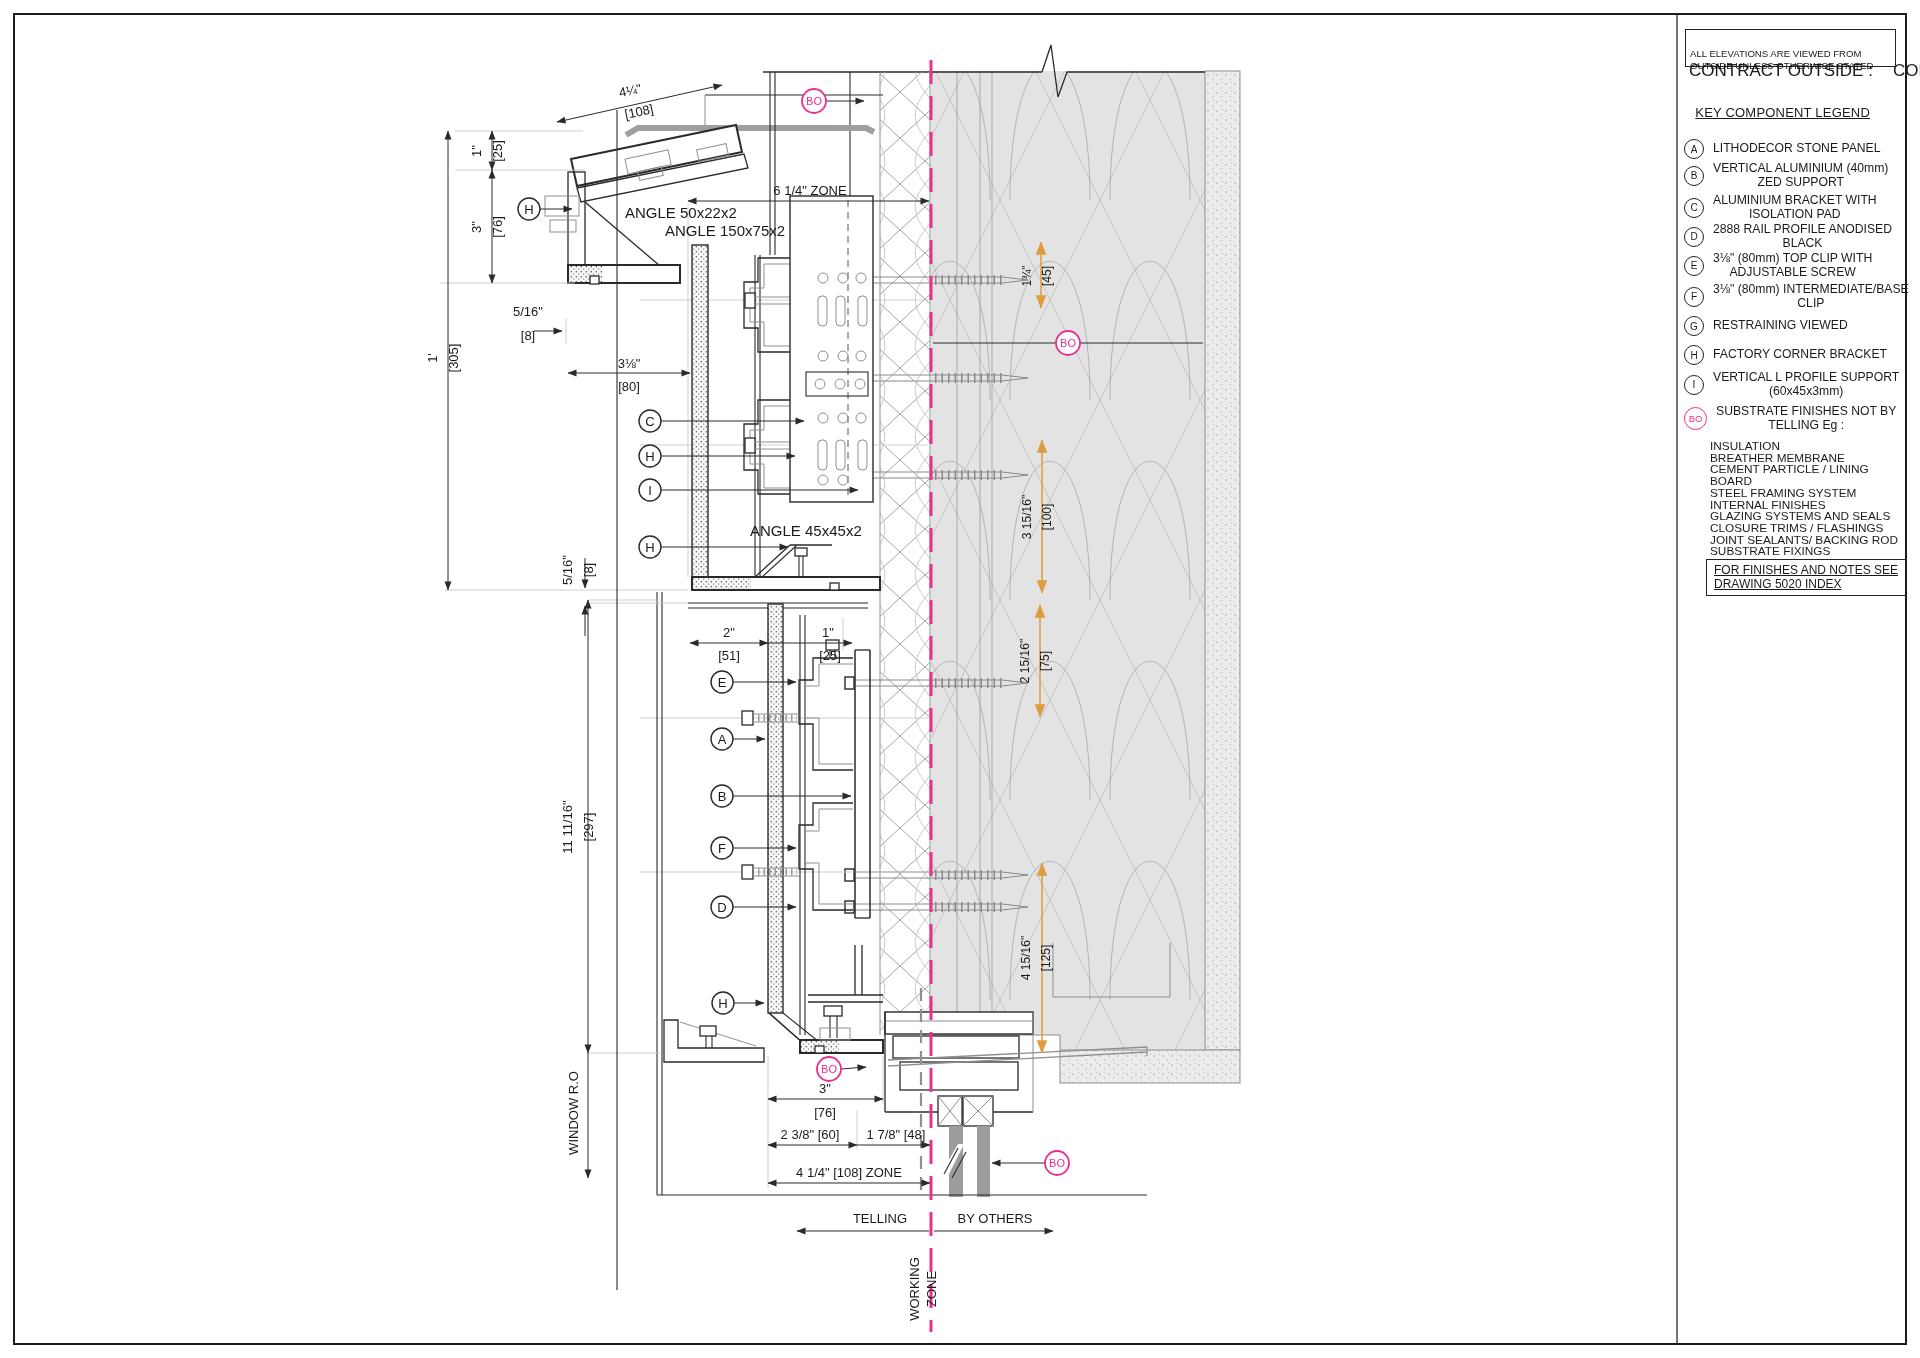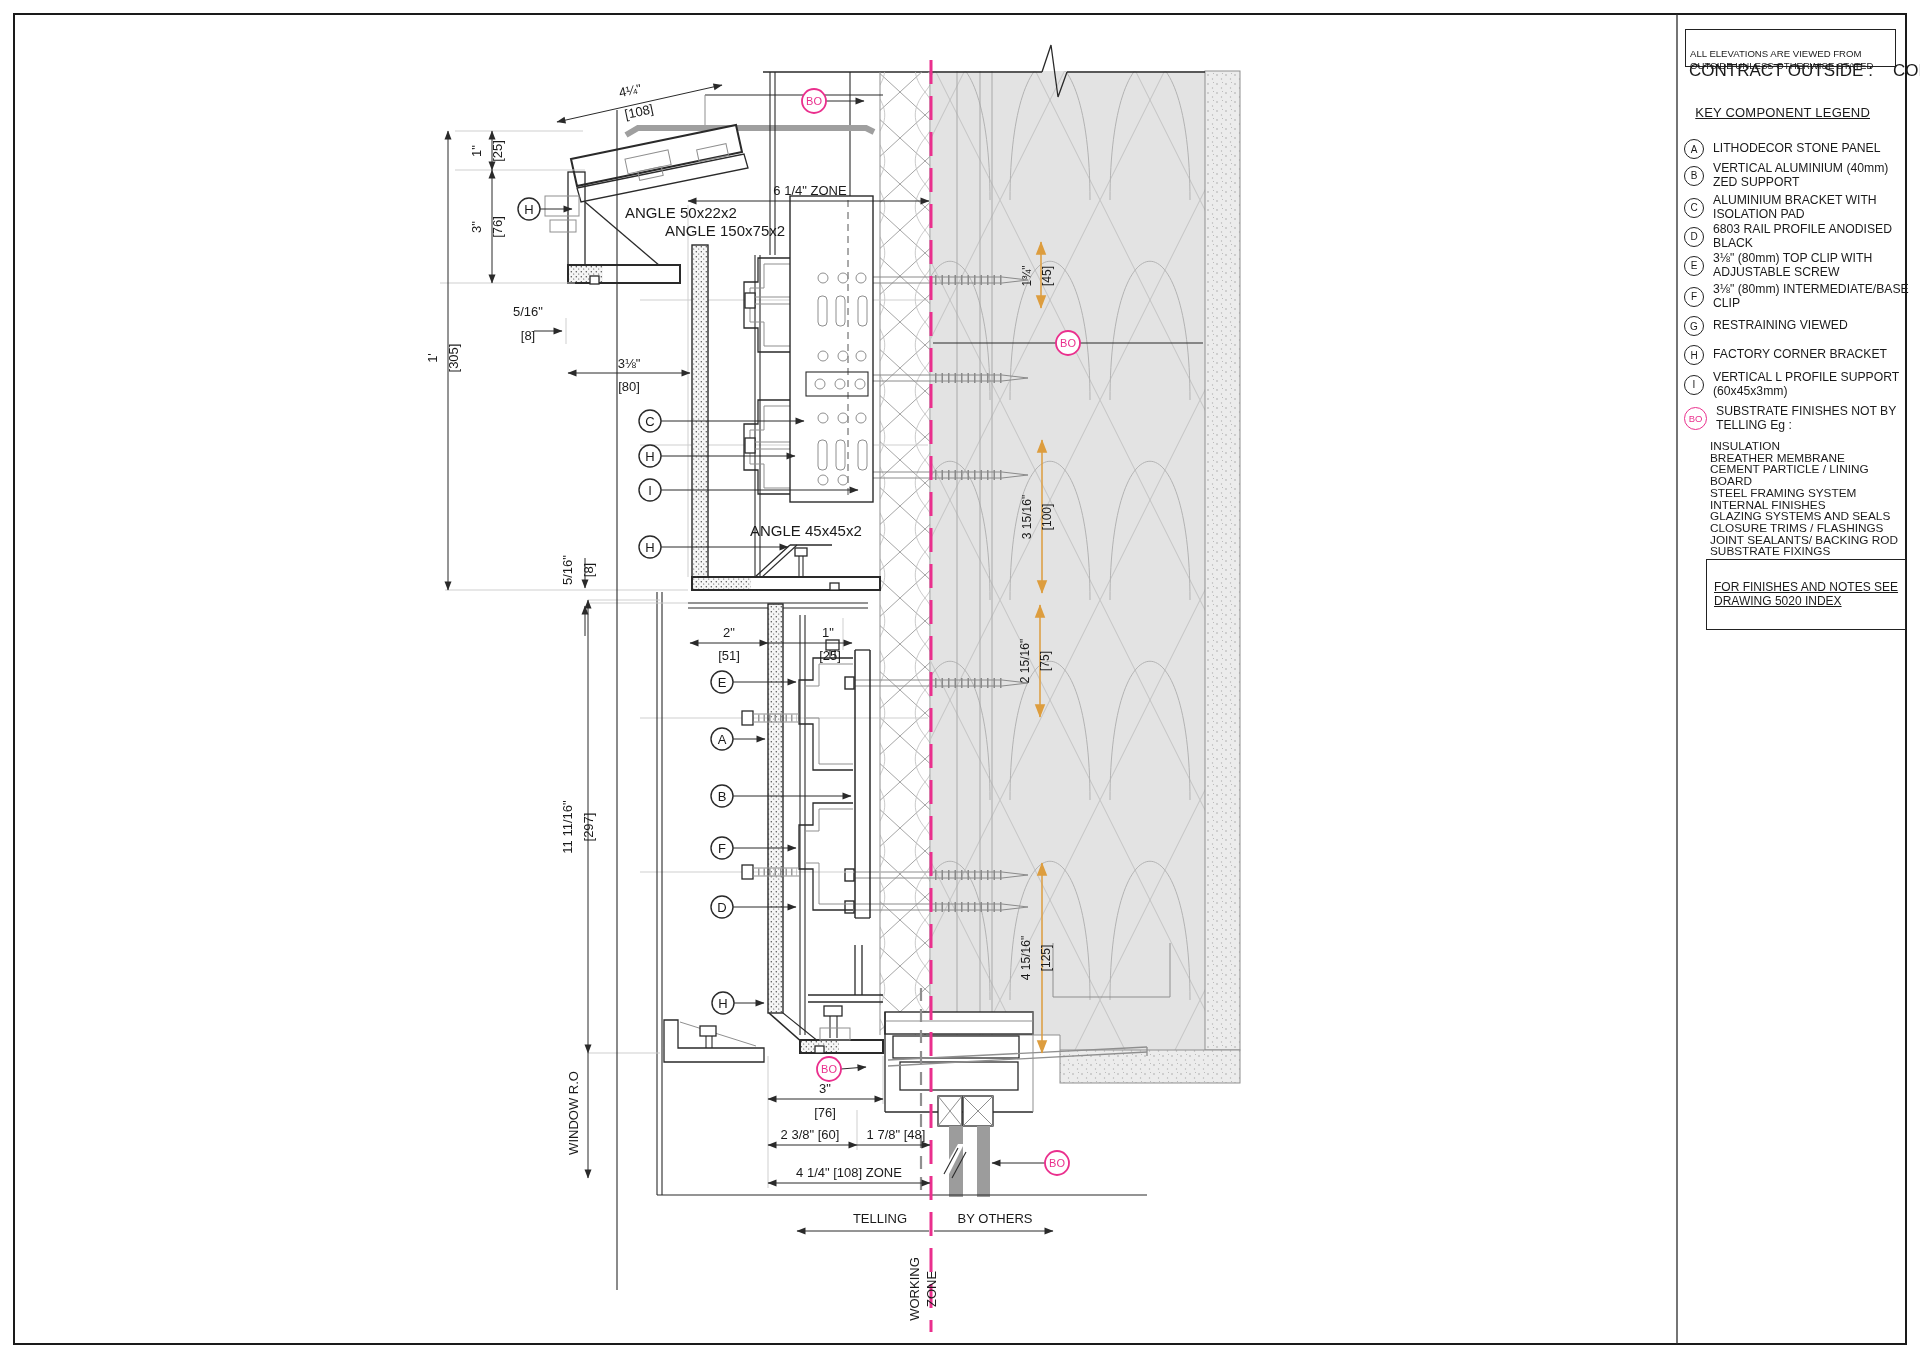--- a/index.html
+++ b/index.html
@@ -23,23 +23,23 @@
   
   .legend{position:absolute;left:1677px;top:0;width:243px;height:1358px;}
   .legend *{box-sizing:border-box;}
   .notebox{position:absolute;left:8px;top:29px;width:211px;height:31px;border:1.3px solid #222;font-size:9.6px;line-height:1.3;padding:18px 4px;color:#1a1a1a;}
   .contract{position:absolute;left:12px;top:61px;font-size:17px;color:#1a1a1a;white-space:nowrap;}
   .contract .cv{margin-left:20px;}
   .ltitle{position:absolute;left:18px;top:105px;width:175px;text-align:right;font-size:13px;letter-spacing:.2px;text-decoration:underline;color:#1a1a1a;}
   .lrow{position:absolute;left:7px;display:flex;align-items:center;gap:9px;}
   .lcirc{flex:0 0 auto;width:20px;height:20px;border:1.4px solid #222;border-radius:50%;display:flex;align-items:center;justify-content:center;font-size:10px;color:#1a1a1a;}
   .lcirc.pk{width:23px;height:23px;border-color:#ea2f8d;color:#ea2f8d;font-size:9.5px;}
-  .llab{font-size:12.2px;line-height:1.12;white-space:pre-line;color:#1a1a1a;}
+  .llab{font-size:12.2px;line-height:1.12;white-space:pre-line;color:#1a1a1a;text-align:center;}
   .finlist{position:absolute;left:33px;top:441px;font-size:11.8px;line-height:11.7px;white-space:pre-line;color:#1a1a1a;}
-  .finnote{position:absolute;left:29px;top:559px;border:1.4px solid #222;padding:20px 7px;font-size:12px;line-height:1.2;white-space:pre-line;text-decoration:underline;color:#1a1a1a;}
+  .finnote{position:absolute;left:29px;top:559px;border:1.4px solid #222;padding:3px 7px;font-size:12px;line-height:1.2;white-space:pre-line;text-decoration:underline;color:#1a1a1a;}
 </style>
 </head>
 <body>
 
 <div id="sheet">
 
 <svg width="1920" height="1358" viewBox="0 0 1920 1358">
 <defs>
   <pattern id="stip" width="5" height="5" patternUnits="userSpaceOnUse">
     <rect width="5" height="5" fill="#f6f6f6"></rect>
@@ -483,21 +483,21 @@
     <span class="llab">VERTICAL ALUMINIUM (40mm)
 ZED SUPPORT</span>
   </div>
   <div class="lrow" style="top:194px">
     <span class="lcirc">C</span>
     <span class="llab">ALUMINIUM BRACKET WITH
 ISOLATION PAD</span>
   </div>
   <div class="lrow" style="top:223px">
     <span class="lcirc">D</span>
-    <span class="llab">6803 RAIL PROFILE ANODISED
+    <span class="llab">2888 RAIL PROFILE ANODISED
 BLACK</span>
   </div>
   <div class="lrow" style="top:252px">
     <span class="lcirc">E</span>
     <span class="llab">3⅛" (80mm) TOP CLIP WITH
 ADJUSTABLE SCREW</span>
   </div>
   <div class="lrow" style="top:283px">
     <span class="lcirc">F</span>
     <span class="llab">3⅛" (80mm) INTERMEDIATE/BASE

